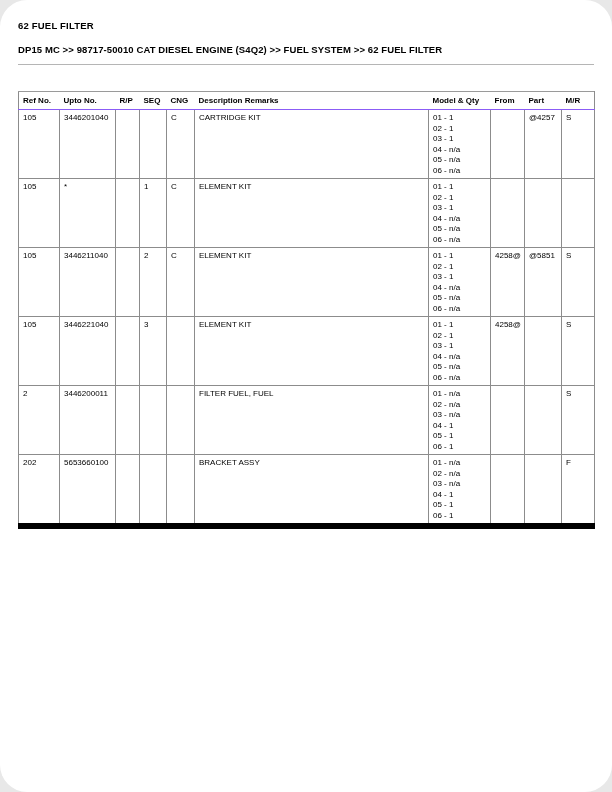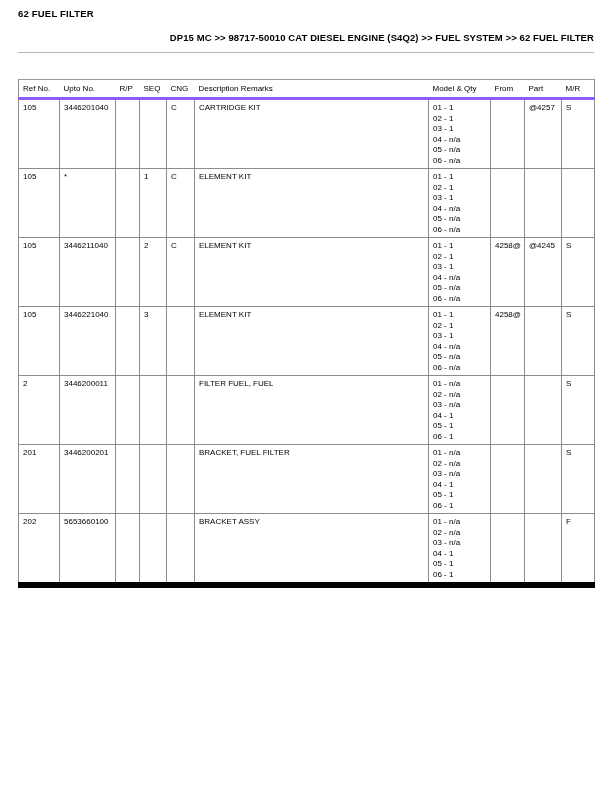--- a/index.html
+++ b/index.html
@@ -4,58 +4,58 @@
 <style>
   * { box-sizing: border-box; margin: 0; padding: 0; }
   html, body { background: #e8e8e8; }
   body { font-family: "Liberation Sans", sans-serif; color: #000; }
   .page {
     position: relative;
     width: 612px;
     height: 792px;
     background: #ffffff;
     margin: 0 auto;
-    padding: 8px 18px 0 18px;
+    padding: 20px 18px 0 18px;
     overflow: hidden;
+    border-radius: 27px;
   }
   .title {
     font-size: 9.5px;
     font-weight: bold;
     letter-spacing: 0.2px;
   }
   .breadcrumb {
     font-size: 9.5px;
     font-weight: bold;
     margin-top: 13px;
     letter-spacing: 0.1px;
     white-space: nowrap;
-    text-align: right;
   }
   .rule {
     border-top: 1px solid #b5b5b5;
     margin-top: 9px;
     width: 576px;
   }
   table.parts {
     border-collapse: collapse;
     table-layout: fixed;
     width: 576px;
     margin-top: 26px;
     border-left: 1px solid #8c8c8c;
     border-right: 1px solid #8c8c8c;
     border-top: 1px solid #9a9a9a;
     border-bottom: 6px solid #000000;
   }
   table.parts th {
     font-size: 8px;
-    font-weight: normal;
+    font-weight: bold;
     text-align: left;
     vertical-align: bottom;
     padding: 4px 2px 4px 4px;
-    border-bottom: 3px solid #8b5cf6;
+    border-bottom: 1px solid #8b5cf6;
     white-space: nowrap;
     overflow: hidden;
     margin-top: 28px;
   }
   table.parts td {
     font-size: 8px;
     line-height: 10.5px;
     vertical-align: top;
     text-align: left;
     padding: 3px 2px 2px 4px;
@@ -165,21 +165,21 @@
     <td>ELEMENT KIT</td>
     <td>
             <div>01 - 1</div>
             <div>02 - 1</div>
             <div>03 - 1</div>
             <div>04 - n/a</div>
             <div>05 - n/a</div>
             <div>06 - n/a</div>
           </td>
     <td>4258@</td>
-    <td>@4245</td>
+    <td>@5851</td>
     <td>S</td>
   </tr>
 
   <tr>
     <td>105</td>
     <td>3446221040</td>
     <td></td>
     <td>3</td>
     <td></td>
     <td>ELEMENT KIT</td>
@@ -210,55 +210,36 @@
             <div>03 - n/a</div>
             <div>04 - 1</div>
             <div>05 - 1</div>
             <div>06 - 1</div>
           </td>
     <td></td>
     <td></td>
     <td>S</td>
   </tr>
 
-  <tr>
-    <td>201</td>
-    <td>3446200201</td>
-    <td></td>
-    <td></td>
-    <td></td>
-    <td>BRACKET, FUEL FILTER</td>
+
+  <tr>
+    <td>202</td>
+    <td>5653660100</td>
+    <td></td>
+    <td></td>
+    <td></td>
+    <td>BRACKET ASSY</td>
     <td>
             <div>01 - n/a</div>
             <div>02 - n/a</div>
             <div>03 - n/a</div>
             <div>04 - 1</div>
             <div>05 - 1</div>
             <div>06 - 1</div>
           </td>
     <td></td>
     <td></td>
-    <td>S</td>
-  </tr>
-
-  <tr>
-    <td>202</td>
-    <td>5653660100</td>
-    <td></td>
-    <td></td>
-    <td></td>
-    <td>BRACKET ASSY</td>
-    <td>
-            <div>01 - n/a</div>
-            <div>02 - n/a</div>
-            <div>03 - n/a</div>
-            <div>04 - 1</div>
-            <div>05 - 1</div>
-            <div>06 - 1</div>
-          </td>
-    <td></td>
-    <td></td>
     <td>F</td>
   </tr>
 </tbody>
   </table>
 
 </div>
 
 </body></html>

